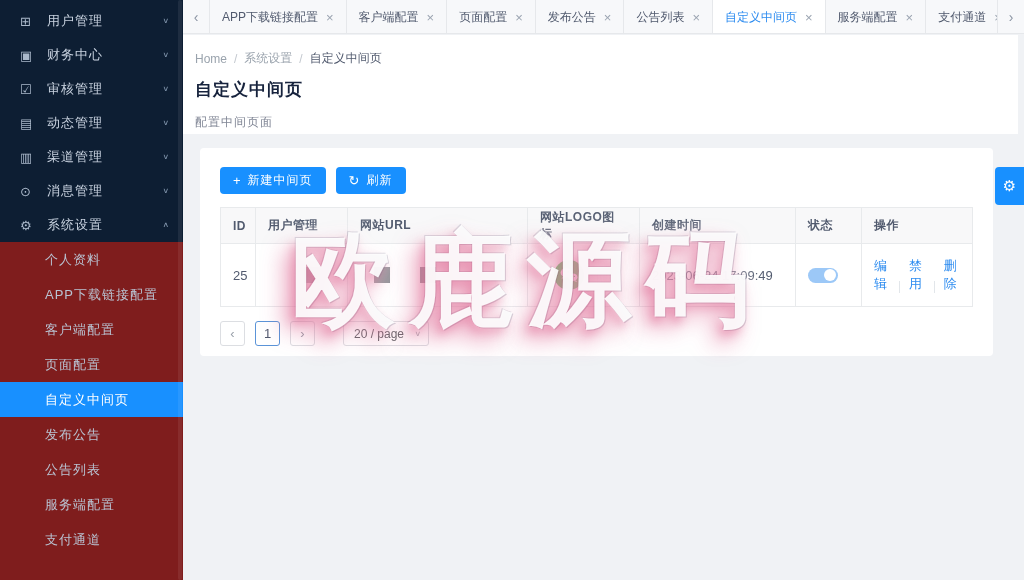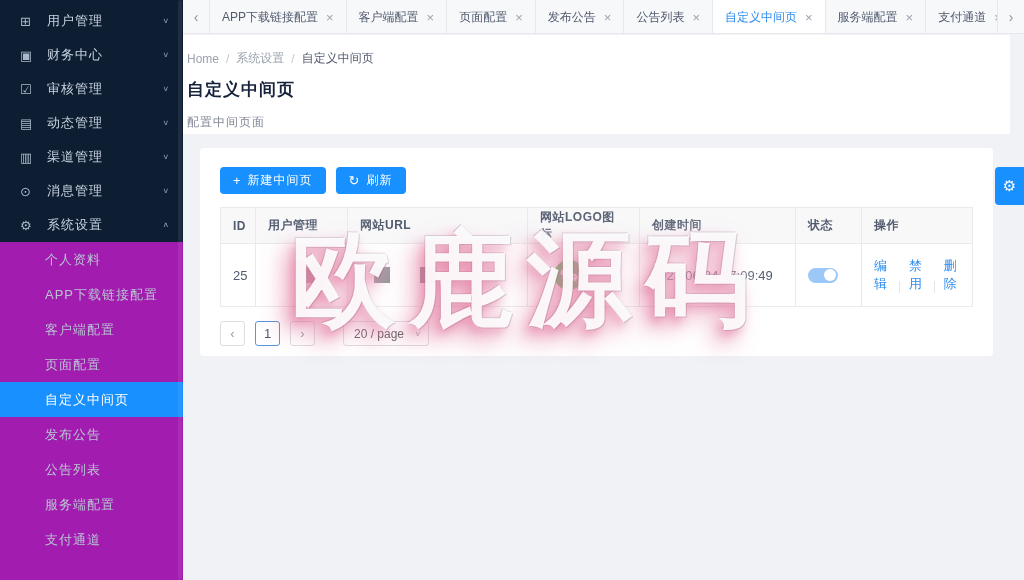--- a/index.html
+++ b/index.html
@@ -11,36 +11,36 @@
   }
 
   
   .sidebar { position:absolute; left:0; top:0; width:183px; height:580px; background:#0d1e33; z-index:3; }
   .sidebar-scrollbar { position:absolute; right:1px; top:0; width:4px; height:580px; background:rgba(255,255,255,0.07); border-radius:2px; }
   .menu { padding-top:4px; }
   .menu-item { height:34px; display:flex; align-items:center; padding:0 14px 0 20px; color:#c9d3e0; font-size:13px; cursor:pointer; }
   .mi-icon { width:16px; margin-right:11px; font-size:13px; color:#aab8ca; flex:none; }
   .mi-label { flex:1; letter-spacing:1px;font-family:Liberation Mono, monospace; }
   .mi-chevron { font-size:9px; color:#8296ad; transform:scaleY(.8); }
-  .submenu { background:#a21caf; height:338px; }
+  .submenu { background:#7f1d1d; height:338px; }
   .submenu-item { height:35px; line-height:35px; padding-left:45px; color:#b9c3d2; font-size:13px; letter-spacing:1px; cursor:pointer; white-space:nowrap; overflow:hidden; }
   .submenu-item.active { background:#1890ff; color:#ffffff; }
 
   
   .topbar { position:absolute; left:183px; top:0; width:841px; height:34px; background:#f7f8fa; border-bottom:1px solid #e6e8eb; display:flex; align-items:stretch; z-index:2; }
   .tab-scroll { width:27px; display:flex; align-items:center; justify-content:center; color:#8a93a2; font-size:14px; cursor:pointer; flex:none; }
   .tab-scroll.left { border-right:1px solid #e6e8eb; }
   .tab-scroll.right { border-left:1px solid #e6e8eb; }
   .tabs-strip { flex:1; display:flex; overflow:hidden; }
   .tab { display:flex; align-items:center; padding:0 12px; font-size:12px; color:#515a6e; border-right:1px solid #e6e8eb; white-space:nowrap; cursor:pointer; background:transparent; height:34px; }
   .tab.active { background:#ffffff; color:#2d8cf0; }
   .tab-close { margin-left:8px; font-size:13px; color:#9aa3b0; cursor:pointer; line-height:1; }
 
   
-  .page-header { position:absolute; left:169px; top:35px; width:841px; height:99px; background:#ffffff; z-index:1; }
+  .page-header { position:absolute; left:177px; top:35px; width:841px; height:99px; background:#ffffff; z-index:1; }
   .breadcrumb { margin:15px 0 0 18px; font-size:12px; display:flex; align-items:center; }
   .crumb { color:#9aa3ad; cursor:pointer; }
   .crumb-sep { color:#c3c8cf; margin:0 7px; }
   .crumb-current { color:#515a6e; }
   .page-title { margin:11px 0 0 18px; font-size:17px; font-weight:bold; color:#17233d; letter-spacing:1px; }
   .page-subtitle { margin:13px 12px 0 18px; font-size:12px; color:#808695; letter-spacing:1px; }
 
   
   .card { position:absolute; left:200px; top:148px; width:793px; height:208px; background:#ffffff; border-radius:4px; z-index:1; }
   .card-toolbar { padding:19px 20px 0 20px; display:flex; }

